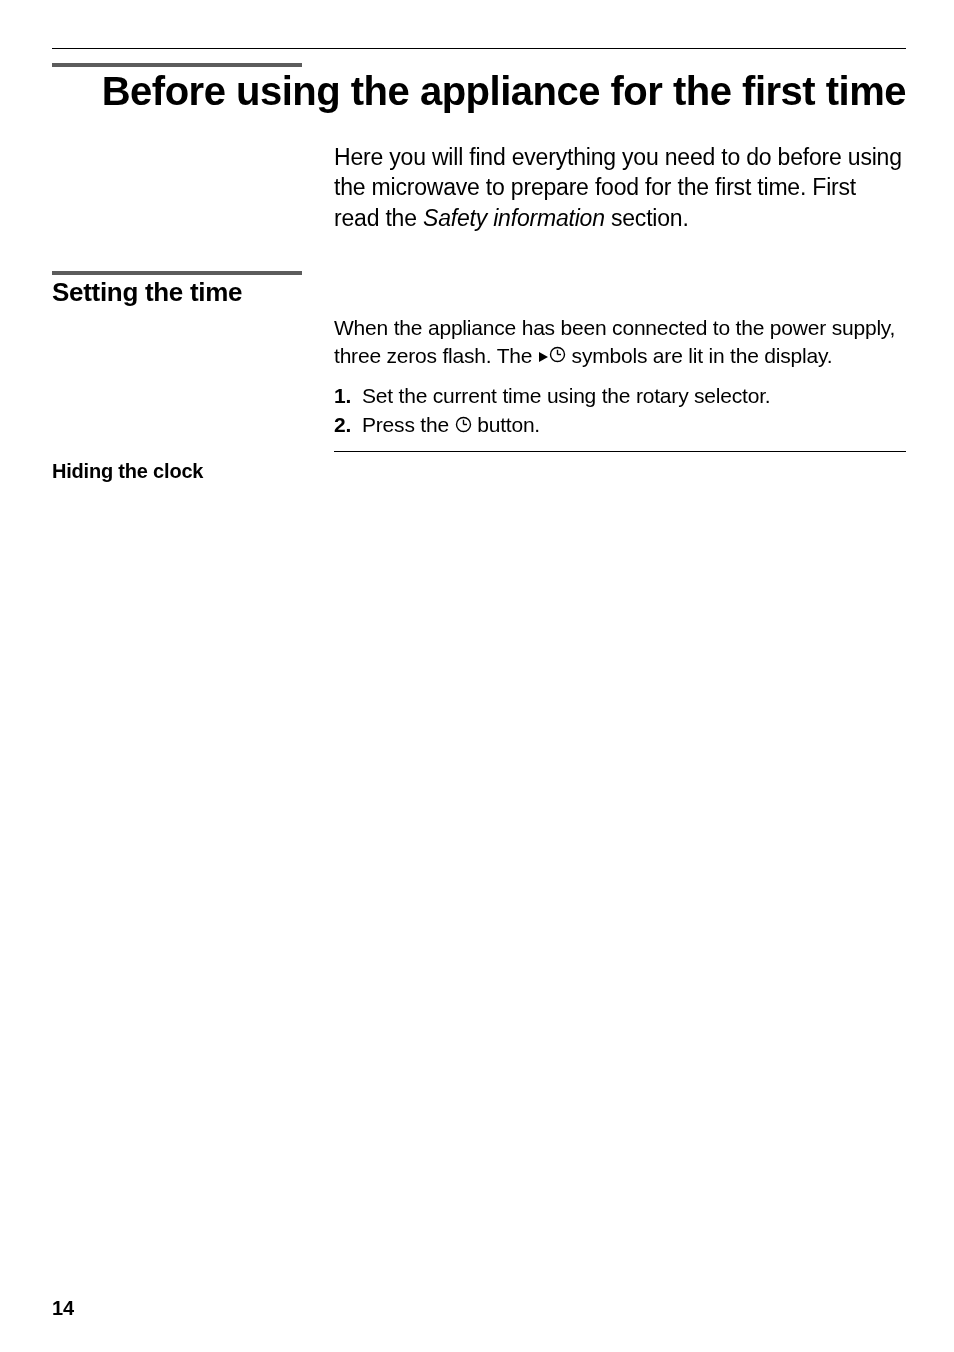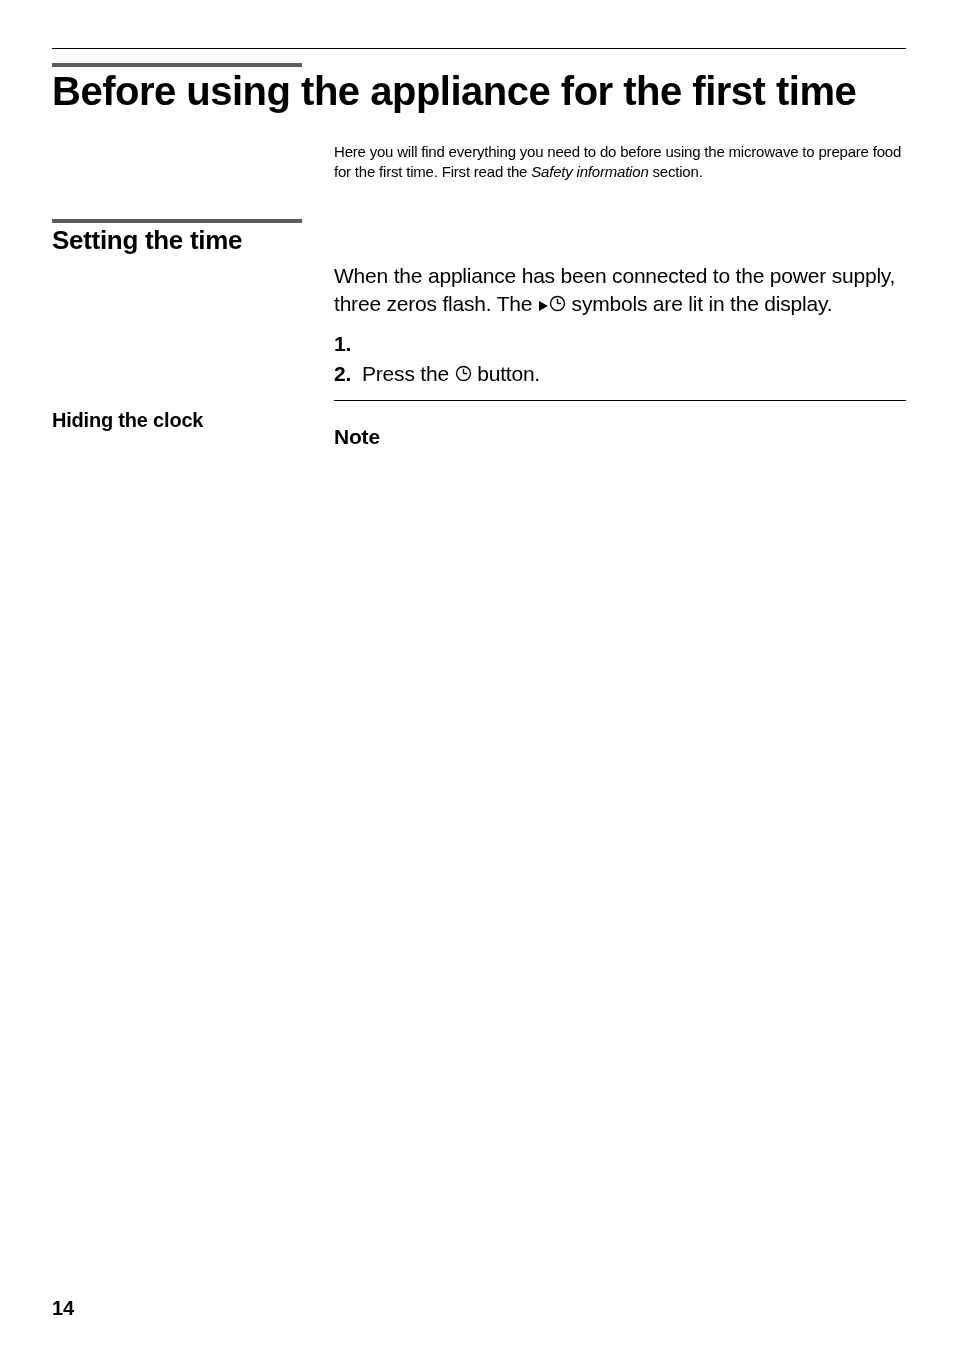--- a/index.html
+++ b/index.html
@@ -26,24 +26,25 @@
       width: 250px;
       background: #5c5c5c;
       margin-bottom: 2px;
     }
     .main-title {
       font-size: 40px;
       font-weight: bold;
       letter-spacing: -0.5px;
       line-height: 1.12;
       margin-bottom: 28px;
+      text-align: right;
     }
     .intro-block {
       margin-left: 282px;
-      font-size: 15px;
+      font-size: 23px;
       line-height: 1.32;
       letter-spacing: -0.2px;
       margin-bottom: 38px;
     }
     .intro-block .italic {
       font-style: italic;
     }
     .columns {
       display: grid;
       grid-template-columns: 282px 1fr;
@@ -145,38 +146,38 @@
             </svg></span><span class="icon-inline"><svg width="17" height="17" viewBox="0 0 17 17">
               <circle cx="8.5" cy="8.5" r="7" fill="none" stroke="#000" stroke-width="1.4"></circle>
               <line x1="8.5" y1="8.5" x2="8.5" y2="3.8" stroke="#000" stroke-width="1.4"></line>
               <line x1="8.5" y1="8.5" x2="12" y2="8.5" stroke="#000" stroke-width="1.4"></line>
             </svg></span><span> symbols are lit in the display.</span>
       </p>
 
       <ol class="numbered-list">
         <li>
           <span class="num">1.</span>
+          <span>Set the current time using the rotary selector.</span>
         </li>
         <li>
           <span class="num">2.</span>
           <span>
             <span>Press the </span><span class="icon-inline"><svg width="17" height="17" viewBox="0 0 17 17">
                   <circle cx="8.5" cy="8.5" r="7" fill="none" stroke="#000" stroke-width="1.4"></circle>
                   <line x1="8.5" y1="8.5" x2="8.5" y2="3.8" stroke="#000" stroke-width="1.4"></line>
                   <line x1="8.5" y1="8.5" x2="12" y2="8.5" stroke="#000" stroke-width="1.4"></line>
                 </svg></span><span> button.</span>
           </span>
         </li>
       </ol>
       <hr class="bottom-rule">
     </div>
   </div>
 
   <div class="row">
     <div class="left">Hiding the clock</div>
     <div class="right">
-      <div class="note-heading">Note</div>
     </div>
   </div>
 
 </div>
 
 <div class="page-number">14</div>
 
 </body></html>

